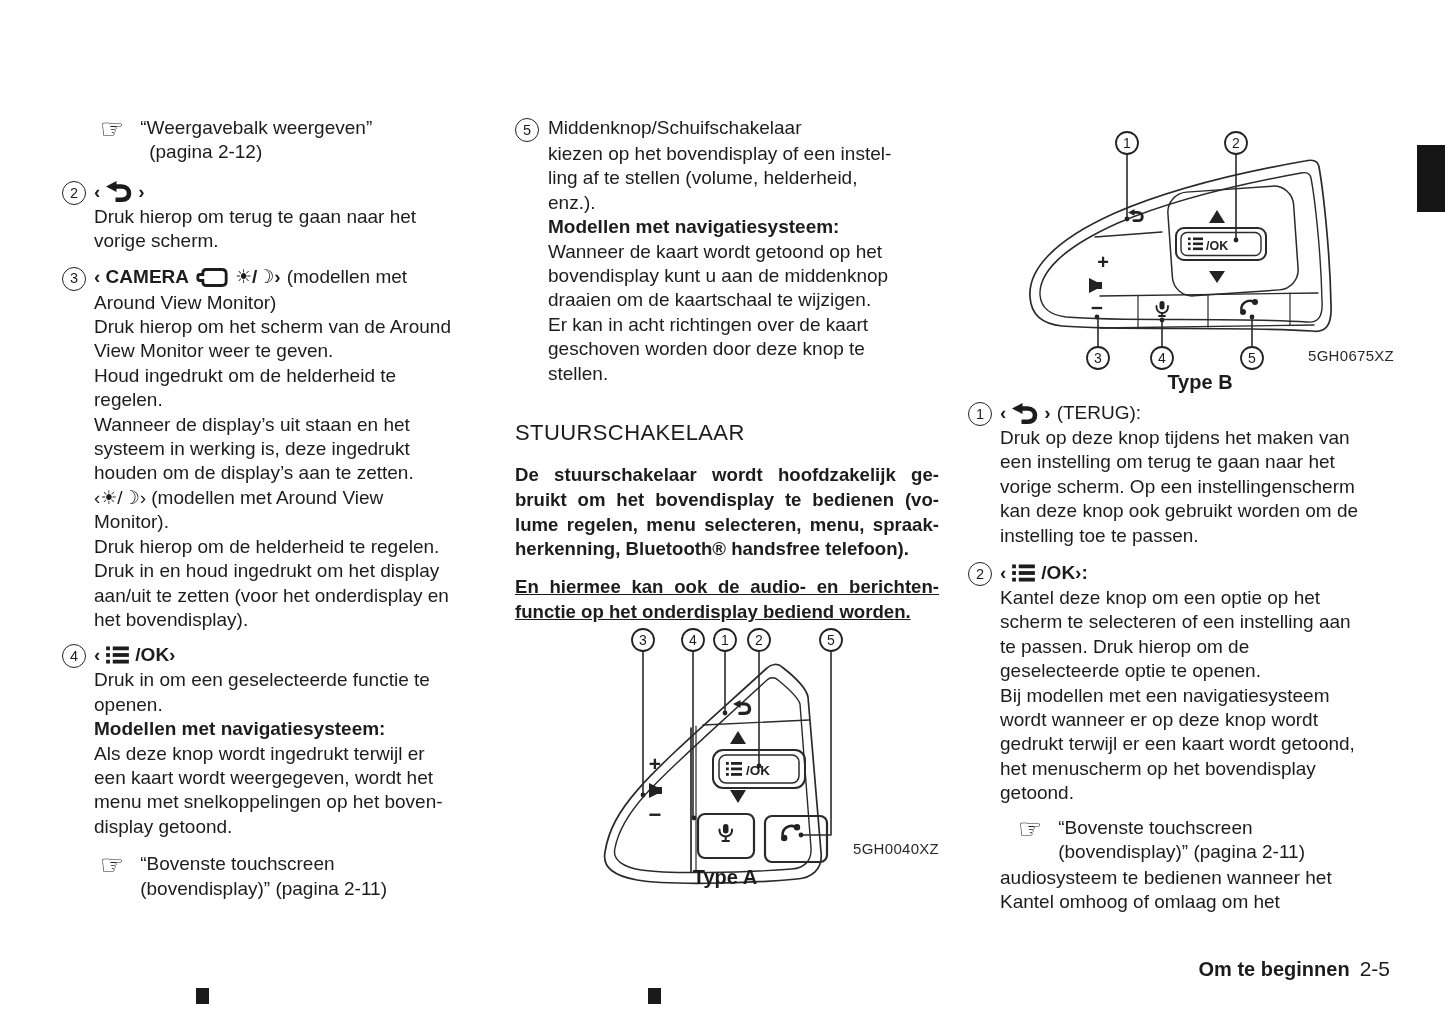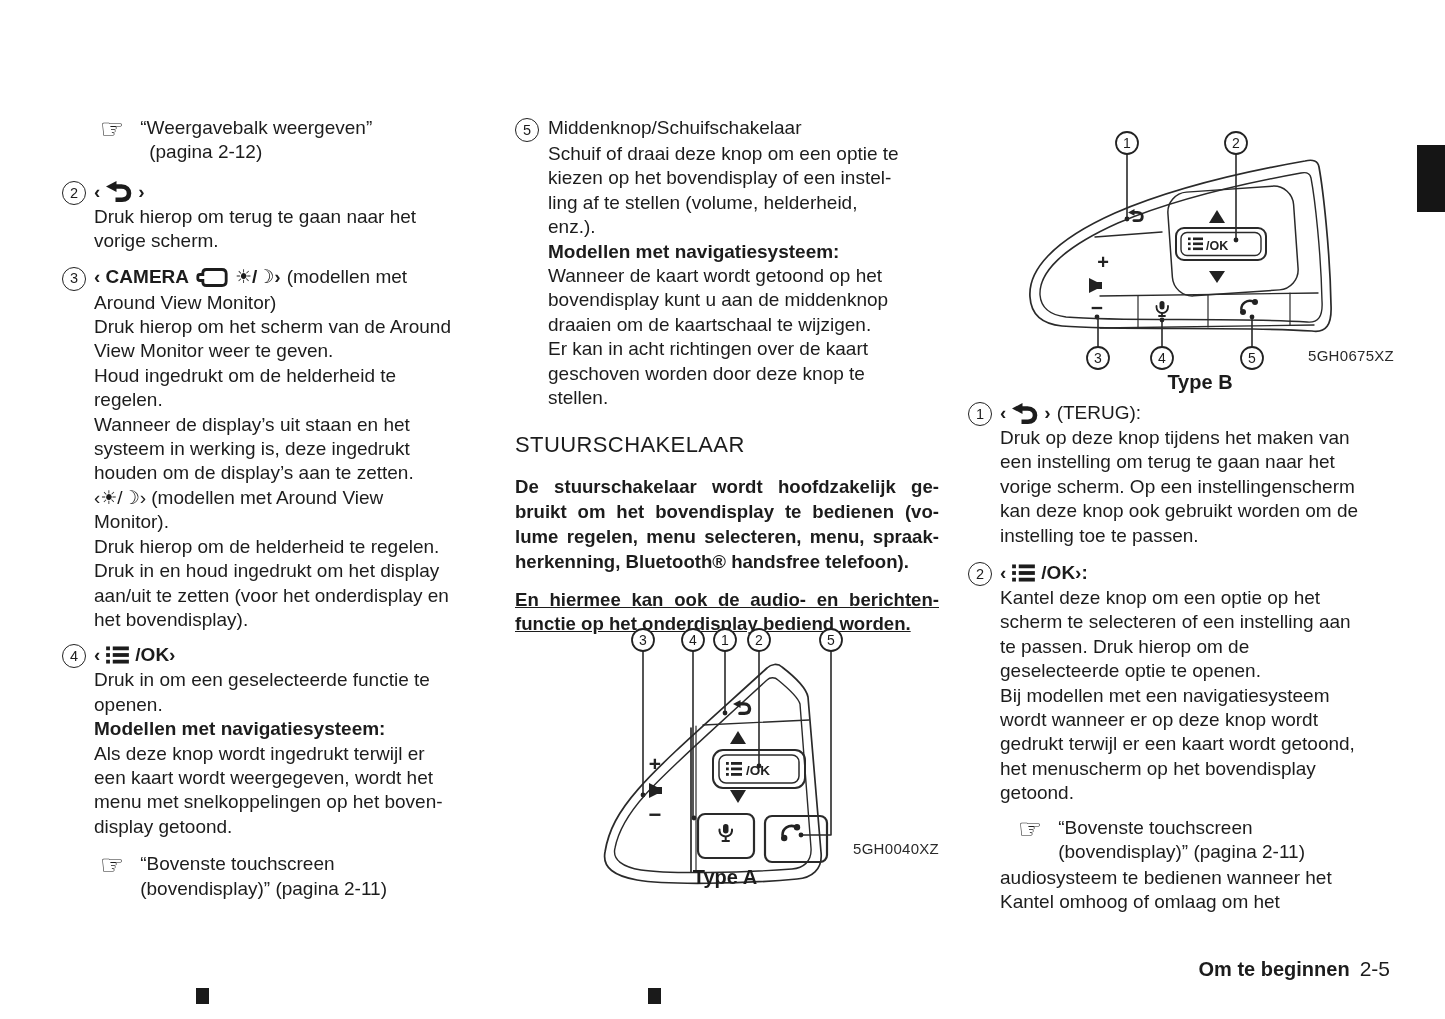--- a/index.html
+++ b/index.html
@@ -22,21 +22,21 @@
   }
   .lrow{display:flex;align-items:center;gap:6px;min-height:26px;font-size:19px;}
   .b{font-weight:700;}
   .tline{min-height:24.4px;}
   .just{text-align:justify;text-align-last:justify;}
   .subhead{font-weight:700;min-height:24.4px;}
   .ref{display:flex;gap:16px;padding-left:38px;margin-top:13px;}
   .col-right .ref{padding-left:50px;}
   .hand{font-size:27px;line-height:26px;flex:0 0 auto;font-family:"DejaVu Sans",sans-serif;}
   .ref-l2{padding-left:9px;}
-  h2.section{font-size:22px;font-weight:400;letter-spacing:.4px;margin:20px 0 0 0;line-height:30px;}
+  h2.section{font-size:22px;font-weight:400;letter-spacing:.4px;margin:32px 0 0 0;line-height:30px;}
   .bpara{font-weight:700;font-size:18.6px;line-height:24.8px;}
   .bpara .tline{min-height:24.8px;}
   .mt15{margin-top:15px;}.mt13{margin-top:13px;text-decoration:underline;}
   .diagram{position:absolute;}
   .diag-a{left:515px;top:624px;width:420px;height:275px;}
   .diag-b{left:1000px;top:125px;width:400px;height:272px;}
   .diag-code{position:absolute;font-size:15px;color:#2a2a2a;letter-spacing:.3px;}
   .diag-a .diag-code{left:338px;top:216px;}
   .diag-b .diag-code{left:308px;top:222px;}
   .diag-caption{position:absolute;width:100%;text-align:center;font-weight:700;font-size:20px;}
@@ -146,21 +146,20 @@
         <div class="tline">(bovendisplay)” (pagina 2-11)</div>
       </div>
     </div>
   </div>
 
   <div class="col col-mid">
     <div class="item">
       <span class="cnum">5</span>
       <div class="tline" style="min-height:26px;">Middenknop/Schuifschakelaar</div>
       <div>
-          <div class="tline">Schuif of draai deze knop om een optie te</div>
           <div class="tline">kiezen op het bovendisplay of een instel-</div>
           <div class="tline">ling af te stellen (volume, helderheid,</div>
           <div class="tline">enz.).</div>
         </div>
       <div class="subhead">Modellen met navigatiesysteem:</div>
       <div>
           <div class="tline">Wanneer de kaart wordt getoond op het</div>
           <div class="tline">bovendisplay kunt u aan de middenknop</div>
           <div class="tline">draaien om de kaartschaal te wijzigen.</div>
           <div class="tline">Er kan in acht richtingen over de kaart</div>

